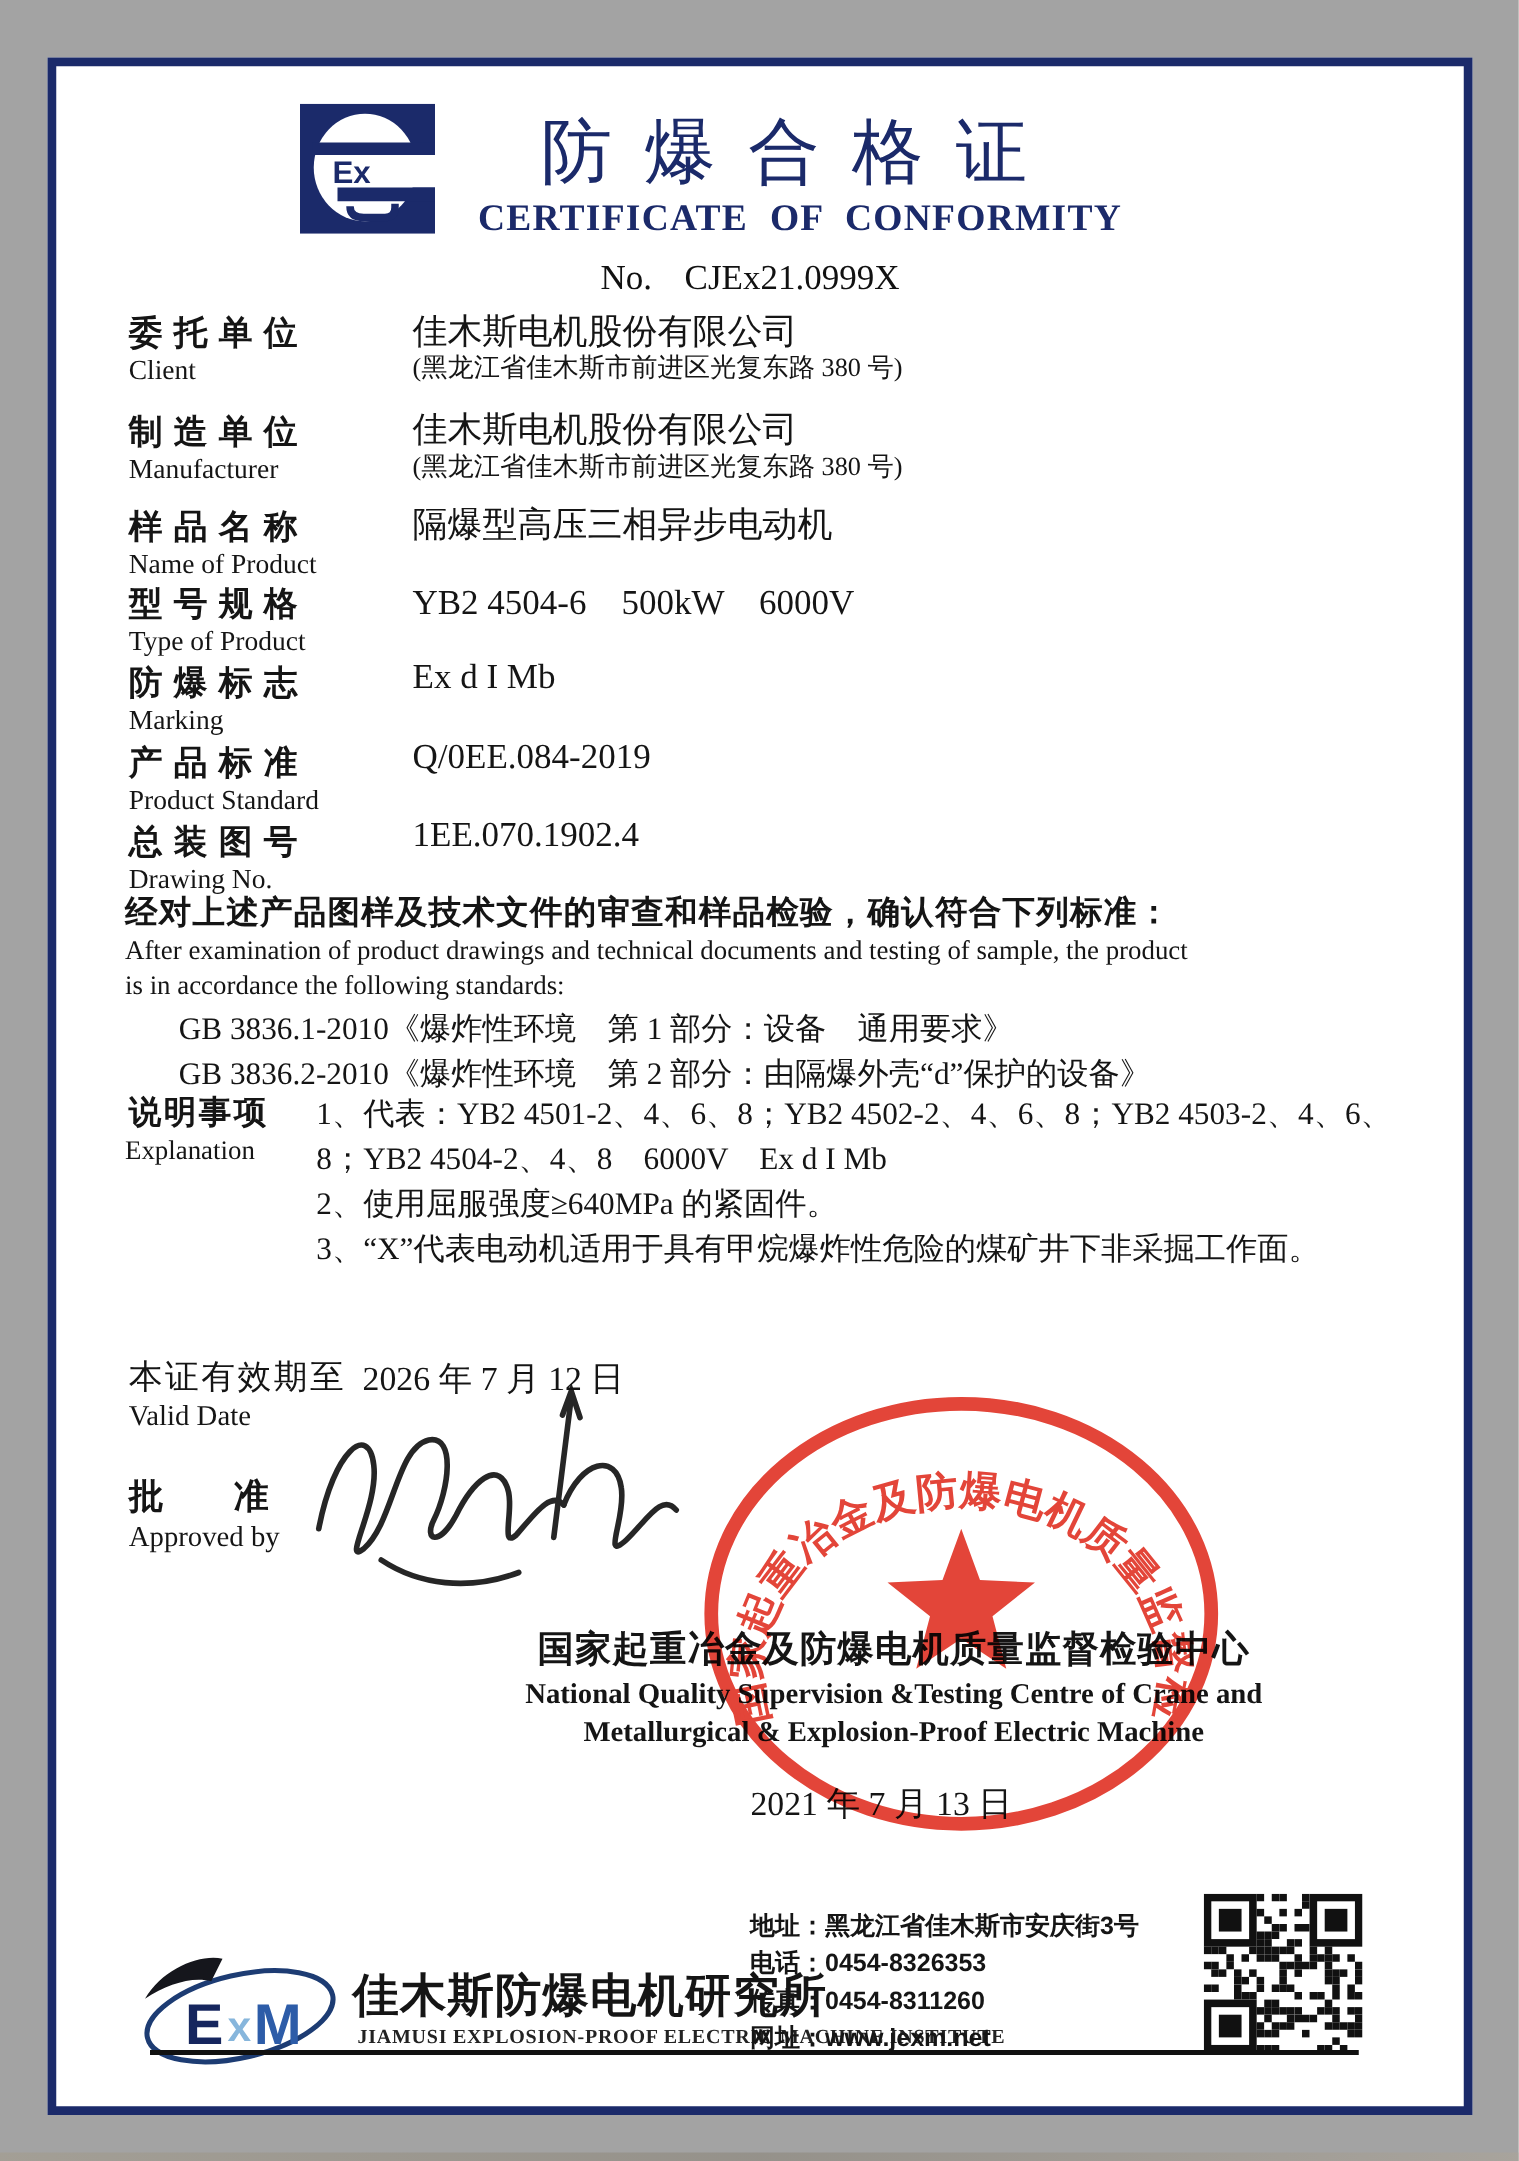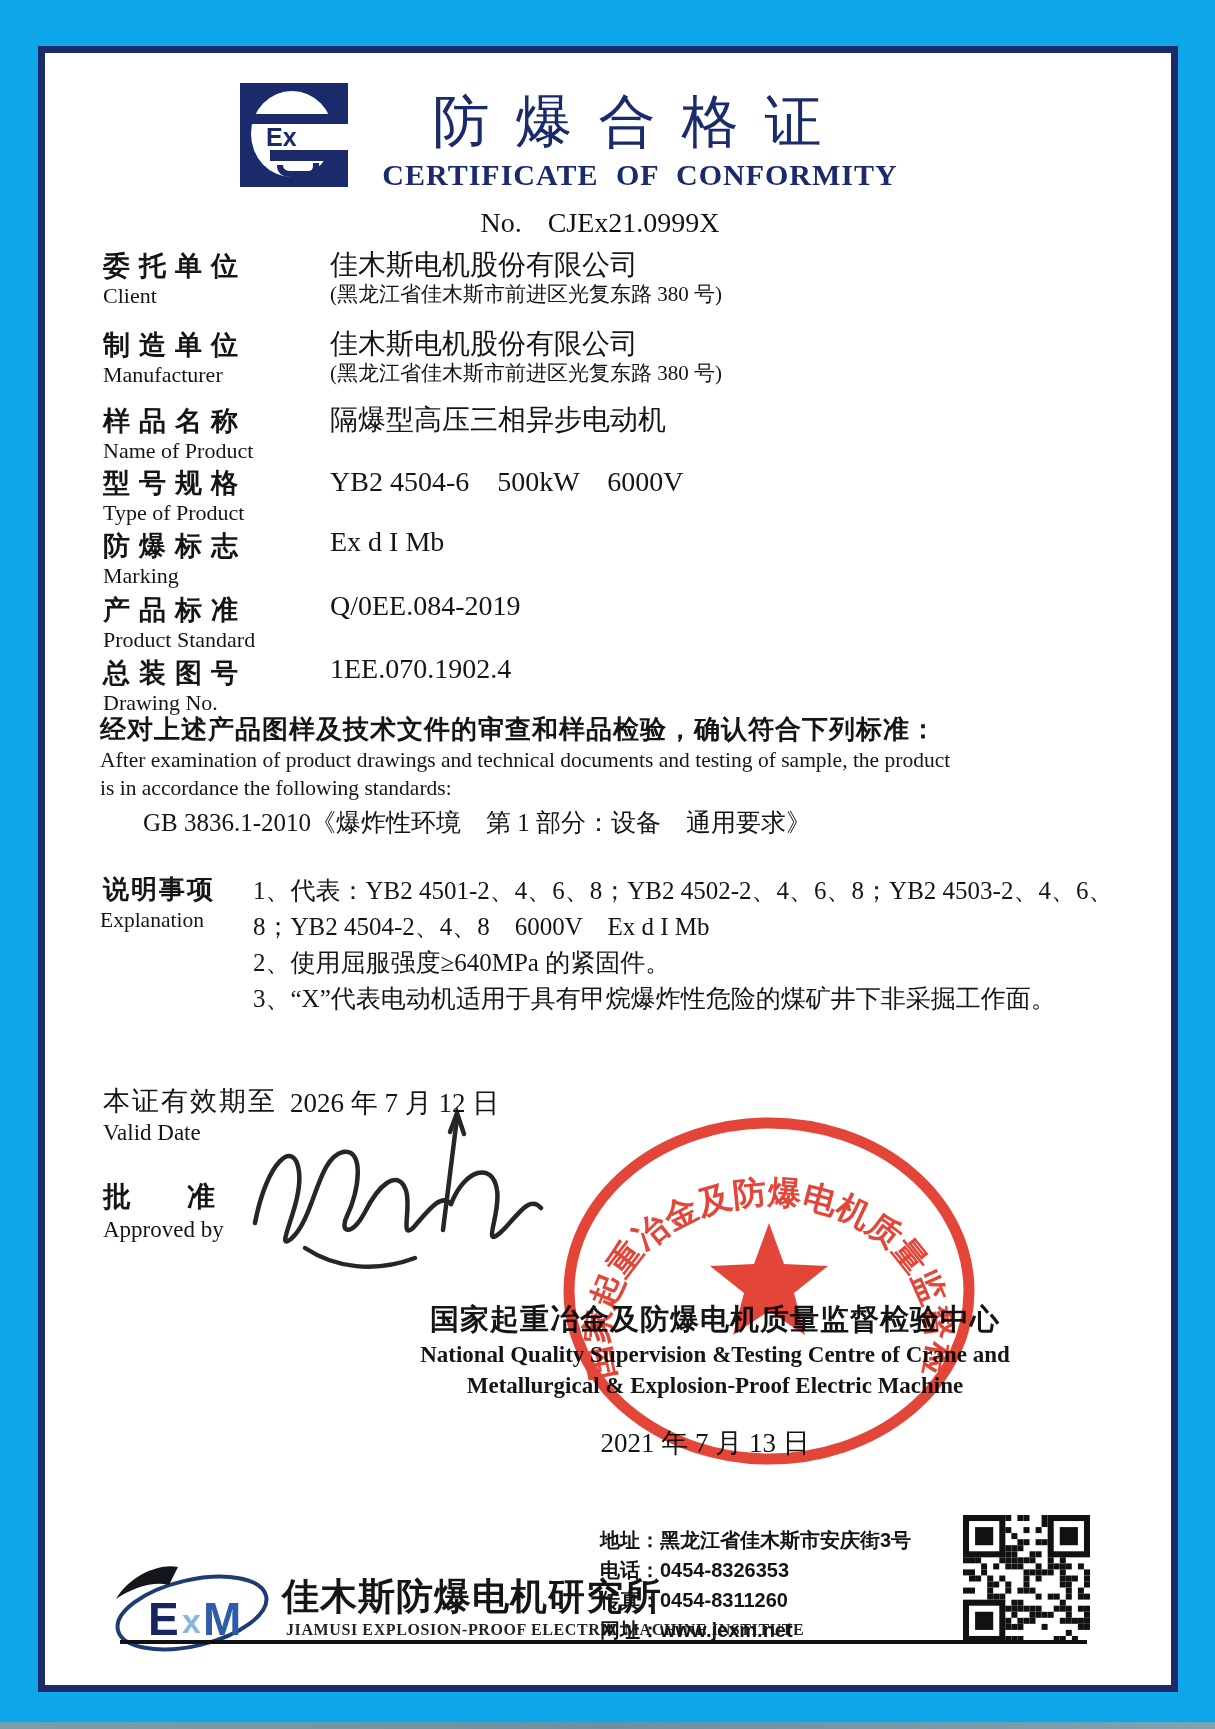--- a/index.html
+++ b/index.html
@@ -1,21 +1,21 @@
 <!DOCTYPE html>
 <html><head>
 <meta charset="utf-8">
 <style>
   :root{
     --navy:#1b2a6a; --ink:#151515; --red:#df2b1d;
     --serif:"Liberation Serif","DejaVu Serif",serif;
     --sans:"Liberation Sans","DejaVu Sans",sans-serif;
   }
   html,body{margin:0;padding:0;background:#e8e6df;}
-  .page{position:relative;width:1215px;height:1729px;background:#0ea5e9;overflow:hidden;
+  .page{position:relative;width:1215px;height:1729px;background:#a3a3a3;overflow:hidden;
         font-family:var(--serif);color:var(--ink);}
   .frame{position:absolute;left:38px;top:46px;width:1126px;height:1632px;
          border:7px solid var(--navy);background:#fff;}
   .abs{position:absolute;}
   
   .exlogo{left:240px;top:83px;width:108px;height:104px;}
   .title-cn{left:380px;top:84px;width:520px;text-align:center;font-size:57px;font-weight:400;
             letter-spacing:26px;color:var(--navy);font-family:var(--serif);white-space:nowrap;}
   .title-en{left:380px;top:158px;width:520px;text-align:center;font-size:30px;font-weight:700;
             letter-spacing:1px;word-spacing:9px;color:var(--navy);}
@@ -127,20 +127,21 @@
   <div class="abs row" style="top:655px">
     <span class="lab-cn">总装图号</span>
     <span class="lab-en">Drawing No.</span>
     <span class="val">1EE.070.1902.4</span>
   </div>
 
   <div class="abs stmt-cn">经对上述产品图样及技术文件的审查和样品检验，确认符合下列标准：</div>
   <div class="abs stmt-en1">After examination of product drawings and technical documents and testing of sample, the product</div>
   <div class="abs stmt-en2">is in accordance the following standards:</div>
   <div class="abs gb1">GB 3836.1-2010《爆炸性环境　第 1 部分：设备　通用要求》</div>
+  <div class="abs gb2">GB 3836.2-2010《爆炸性环境　第 2 部分：由隔爆外壳“d”保护的设备》</div>
 
   <div class="abs expl-cn">说明事项</div>
   <div class="abs expl-en">Explanation</div>
   <div class="abs it0">1、代表：YB2 4501-2、4、6、8；YB2 4502-2、4、6、8；YB2 4503-2、4、6、</div>
   <div class="abs it1">8；YB2 4504-2、4、8　6000V　Ex d I Mb</div>
   <div class="abs it2">2、使用屈服强度≥640MPa 的紧固件。</div>
   <div class="abs it3">3、“X”代表电动机适用于具有甲烷爆炸性危险的煤矿井下非采掘工作面。</div>
 
   <div class="abs valid-cn">本证有效期至</div>
   <div class="abs valid-en">Valid Date</div>

